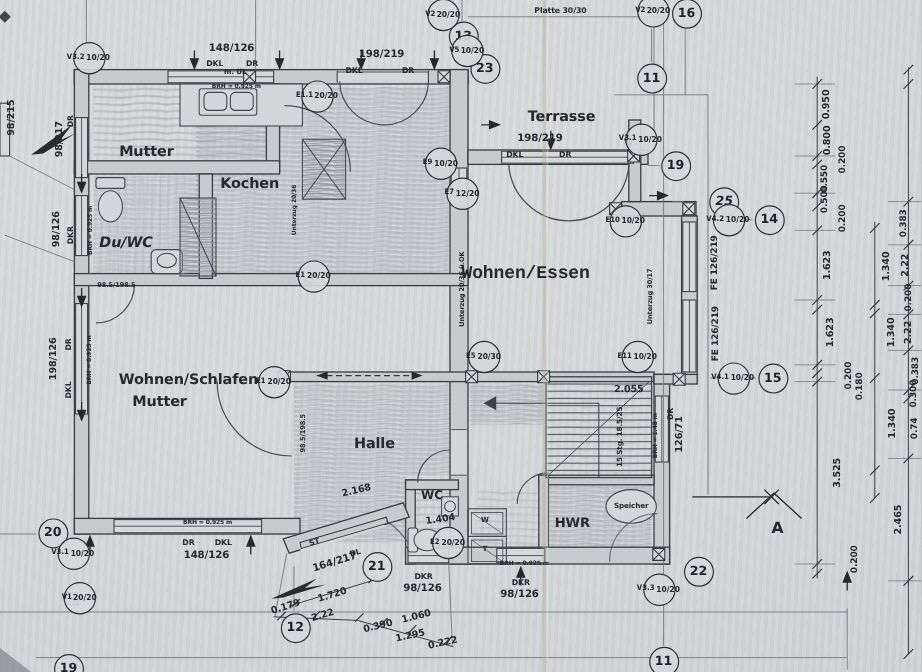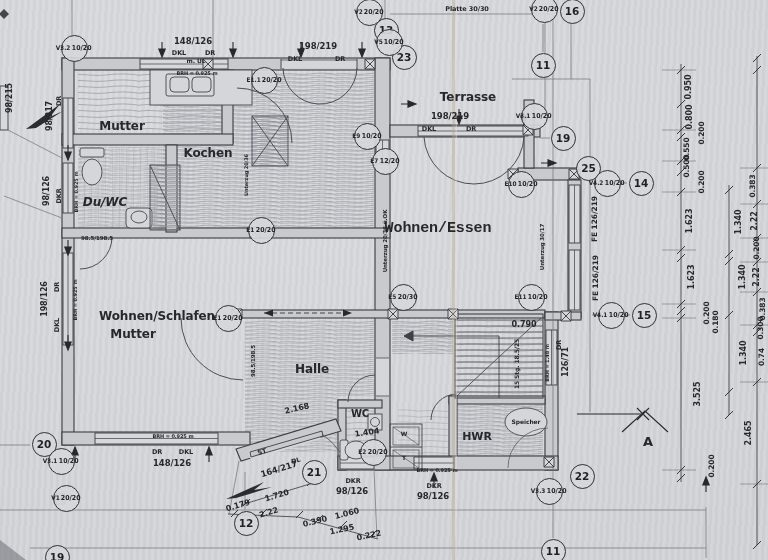--- a/index.html
+++ b/index.html
@@ -288,21 +288,21 @@
       <span class="lbl" style="left: 566px; top: 362px; font-size: 8px; transform: translate(-50%, -50%) rotate(-90deg);">126/71</span>
       <span class="lbl" style="left: 547px; top: 363px; font-size: 5px; transform: translate(-50%, -50%) rotate(-90deg);">BRH = 1.48 m</span>
       <span class="lbl" style="left: 517px; top: 364px; font-size: 6px; transform: translate(-50%, -50%) rotate(-90deg);">15 Stg. 18.5/25</span>
       <span class="lbl" style="left: 595px; top: 219px; font-size: 7.5px; transform: translate(-50%, -50%) rotate(-90deg);">FE 126/219</span>
       <span class="lbl" style="left: 596px; top: 278px; font-size: 7.5px; transform: translate(-50%, -50%) rotate(-90deg);">FE 126/219</span>
       <span class="lbl" style="left: 97px; top: 239px; font-size: 5.5px; transform: translate(-50%, -50%) rotate(0deg);">98.5/198.5</span>
       <span class="lbl" style="left: 254px; top: 361px; font-size: 5.5px; transform: translate(-50%, -50%) rotate(-90deg);">98.5/198.5</span>
       <span class="lbl" style="left: 386px; top: 241px; font-size: 5.5px; transform: translate(-50%, -50%) rotate(-90deg);">Unterzug 20/36 ü.OK</span>
       <span class="lbl" style="left: 543px; top: 247px; font-size: 5.5px; transform: translate(-50%, -50%) rotate(-90deg);">Unterzug 30/17</span>
       <span class="lbl" style="left: 246px; top: 175px; font-size: 5px; transform: translate(-50%, -50%) rotate(-90deg);">Unterzug 20/36</span>
-      <span class="lbl" style="left: 524px; top: 325px; font-size: 8px; transform: translate(-50%, -50%) rotate(0deg);">0.790</span>
+      <span class="lbl" style="left: 524px; top: 325px; font-size: 8px; transform: translate(-50%, -50%) rotate(0deg);">2.055</span>
       <span class="lbl" style="left: 297px; top: 409px; font-size: 8px; transform: translate(-50%, -50%) rotate(-13deg);">2.168</span>
       <span class="lbl" style="left: 367px; top: 433px; font-size: 8px; transform: translate(-50%, -50%) rotate(-8deg);">1.404</span>
       <span class="lbl" style="left: 404px; top: 434px; font-size: 6px; transform: translate(-50%, -50%) rotate(0deg);">W</span>
       <span class="lbl" style="left: 404px; top: 458px; font-size: 6px; transform: translate(-50%, -50%) rotate(0deg);">T</span>
       <span class="lbl" style="left: 277px; top: 496px; font-size: 8px; transform: translate(-50%, -50%) rotate(-17deg);">1.720</span>
       <span class="lbl" style="left: 238px; top: 506px; font-size: 8px; transform: translate(-50%, -50%) rotate(-17deg);">0.179</span>
       <span class="lbl" style="left: 269px; top: 513px; font-size: 8px; transform: translate(-50%, -50%) rotate(-17deg);">2.22</span>
       <span class="lbl" style="left: 315px; top: 522px; font-size: 8px; transform: translate(-50%, -50%) rotate(-14deg);">0.390</span>
       <span class="lbl" style="left: 347px; top: 514px; font-size: 8px; transform: translate(-50%, -50%) rotate(-14deg);">1.060</span>
       <span class="lbl" style="left: 342px; top: 530px; font-size: 8px; transform: translate(-50%, -50%) rotate(-12deg);">1.295</span>
@@ -339,21 +339,21 @@
       </div>
       <div class="bub" style="left: 391.5px; top: 44.5px; width: 25px; height: 25px; font-size: 10.5px;">
         <span>23</span>
       </div>
       <div class="bub" style="left: 530.5px; top: 52.5px; width: 25px; height: 25px; font-size: 10.5px;">
         <span>11</span>
       </div>
       <div class="bub" style="left: 550.5px; top: 125.5px; width: 25px; height: 25px; font-size: 10.5px;">
         <span>19</span>
       </div>
-      <div class="bub" style="left: 576px; top: 155.5px; width: 25px; height: 25px; font-size: 10.5px;">
+      <div class="bub" style="left: 591px; top: 155.5px; width: 25px; height: 25px; font-size: 10.5px; font-style: italic;">
         <span>25</span>
       </div>
       <div class="bub" style="left: 628.5px; top: 170.5px; width: 25px; height: 25px; font-size: 10.5px;">
         <span>14</span>
       </div>
       <div class="bub" style="left: 631.5px; top: 302.5px; width: 25px; height: 25px; font-size: 10.5px;">
         <span>15</span>
       </div>
       <div class="bub" style="left: 569.5px; top: 463.5px; width: 25px; height: 25px; font-size: 10.5px;">
         <span>22</span>

